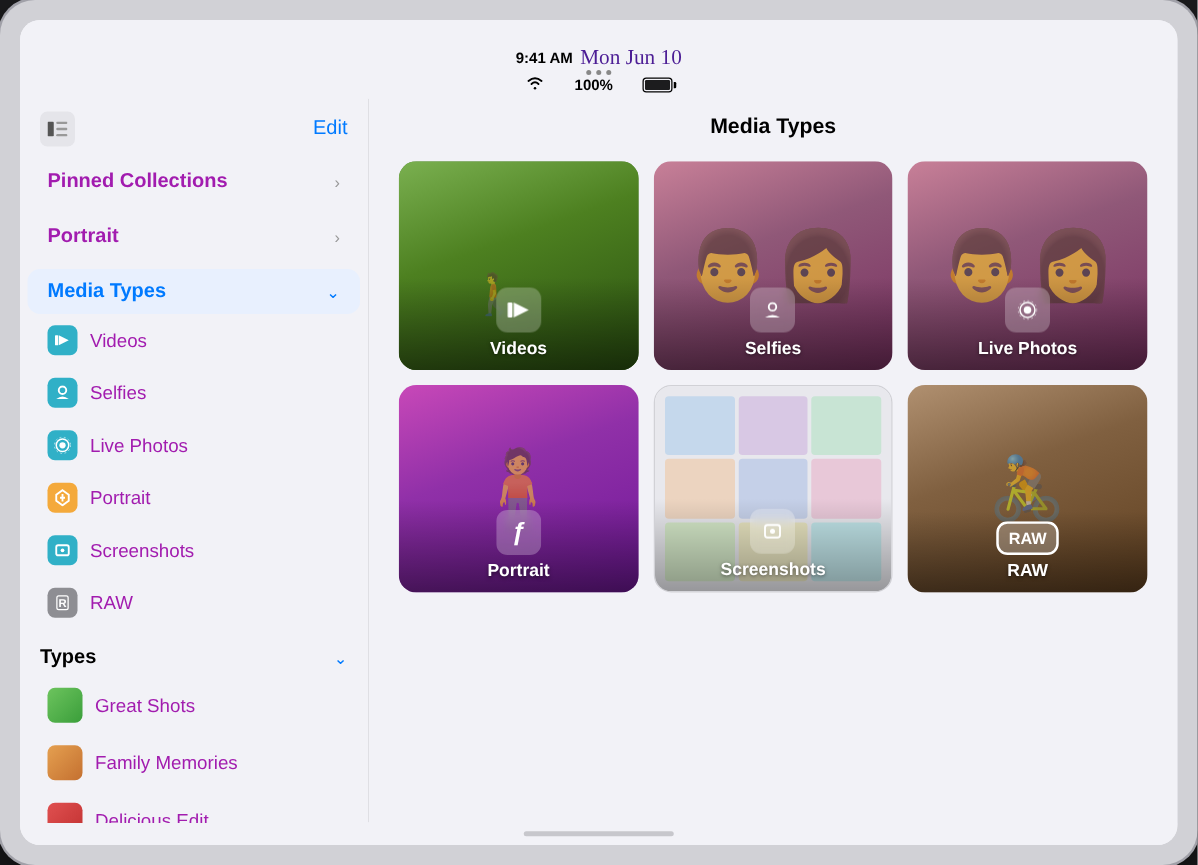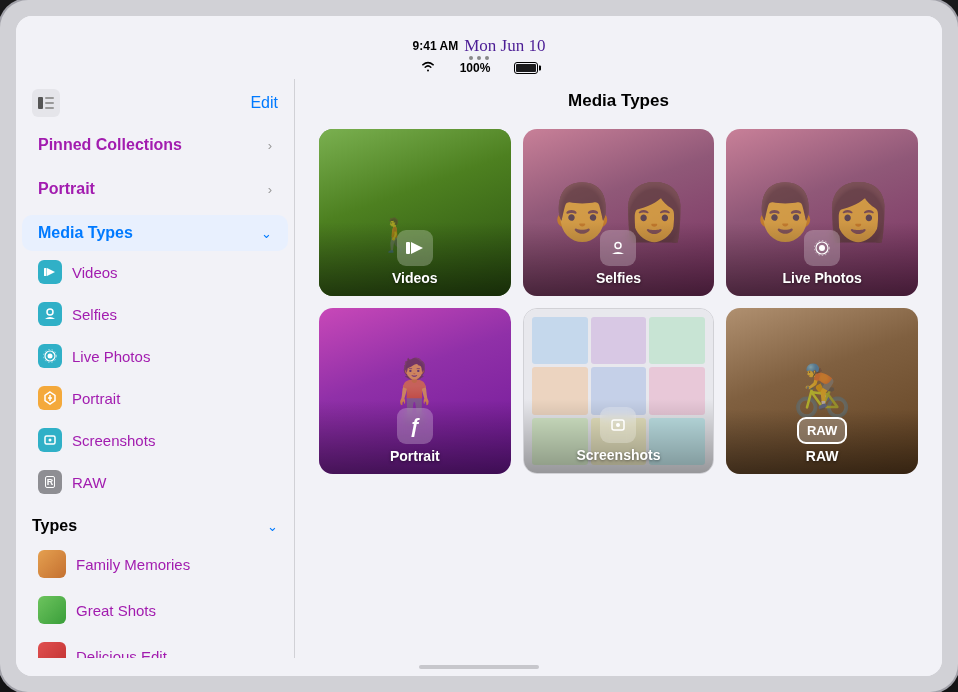--- a/index.html
+++ b/index.html
@@ -435,28 +435,28 @@
         <div class="divider"></div>
 
         <div class="albums-header">
           <span class="albums-header-label">Types</span>
           <span class="chevron chevron-down">⌄</span>
         </div>
 
         <div class="sidebar-section">
           <div class="sidebar-row">
             <div class="sidebar-row-left">
+              <div class="album-thumb album-thumb-great"></div>
+              <span class="sidebar-row-label">Great Shots</span>
+            </div>
+          </div>
+          <div class="sidebar-row">
+            <div class="sidebar-row-left">
               <div class="album-thumb album-thumb-family"></div>
               <span class="sidebar-row-label">Family Memories</span>
-            </div>
-          </div>
-          <div class="sidebar-row">
-            <div class="sidebar-row-left">
-              <div class="album-thumb album-thumb-great"></div>
-              <span class="sidebar-row-label">Great Shots</span>
             </div>
           </div>
           <div class="sidebar-row">
             <div class="sidebar-row-left">
               <div class="album-thumb album-thumb-delicious"></div>
               <span class="sidebar-row-label">Delicious Edit</span>
             </div>
           </div>
           <div class="sidebar-row">
             <div class="sidebar-row-left">

